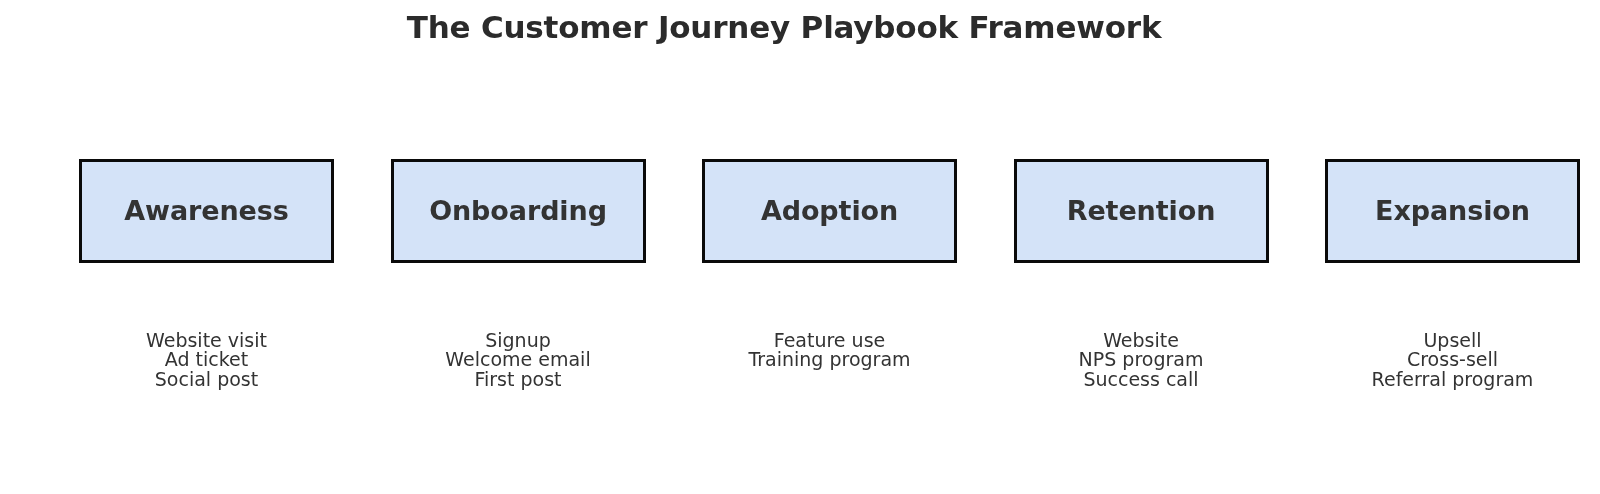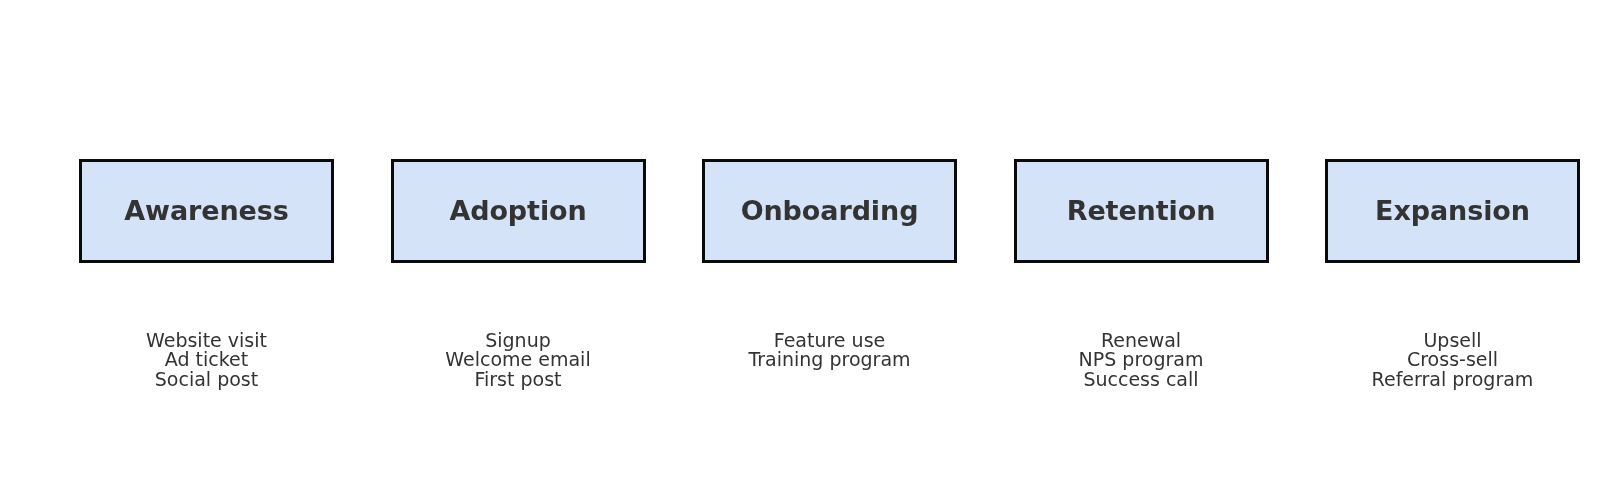--- a/index.html
+++ b/index.html
@@ -88,33 +88,34 @@
     color: #333333;
     line-height: 19.4px;
     white-space: nowrap;
   }
 </style>
 </head>
 <body>
 
 <div id="canvas">
 
+  <div id="figure-title">The Customer Journey Playbook Framework</div>
 
   <div id="stage-row">
 
     <div class="stage-box">
       <span class="stage-box-label">Awareness</span>
     </div>
 
     <div class="stage-box">
-      <span class="stage-box-label">Adoption</span>
+      <span class="stage-box-label">Onboarding</span>
     </div>
 
     <div class="stage-box">
-      <span class="stage-box-label">Onboarding</span>
+      <span class="stage-box-label">Adoption</span>
     </div>
 
     <div class="stage-box">
       <span class="stage-box-label">Retention</span>
     </div>
 
     <div class="stage-box">
       <span class="stage-box-label">Expansion</span>
     </div>
 
@@ -133,21 +134,21 @@
       <div class="touchpoint-line">Welcome email</div>
       <div class="touchpoint-line">First post</div>
     </div>
 
     <div class="touchpoint-group">
       <div class="touchpoint-line">Feature use</div>
       <div class="touchpoint-line">Training program</div>
     </div>
 
     <div class="touchpoint-group">
-      <div class="touchpoint-line">Renewal</div>
+      <div class="touchpoint-line">Website</div>
       <div class="touchpoint-line">NPS program</div>
       <div class="touchpoint-line">Success call</div>
     </div>
 
     <div class="touchpoint-group">
       <div class="touchpoint-line">Upsell</div>
       <div class="touchpoint-line">Cross-sell</div>
       <div class="touchpoint-line">Referral program</div>
     </div>
 

